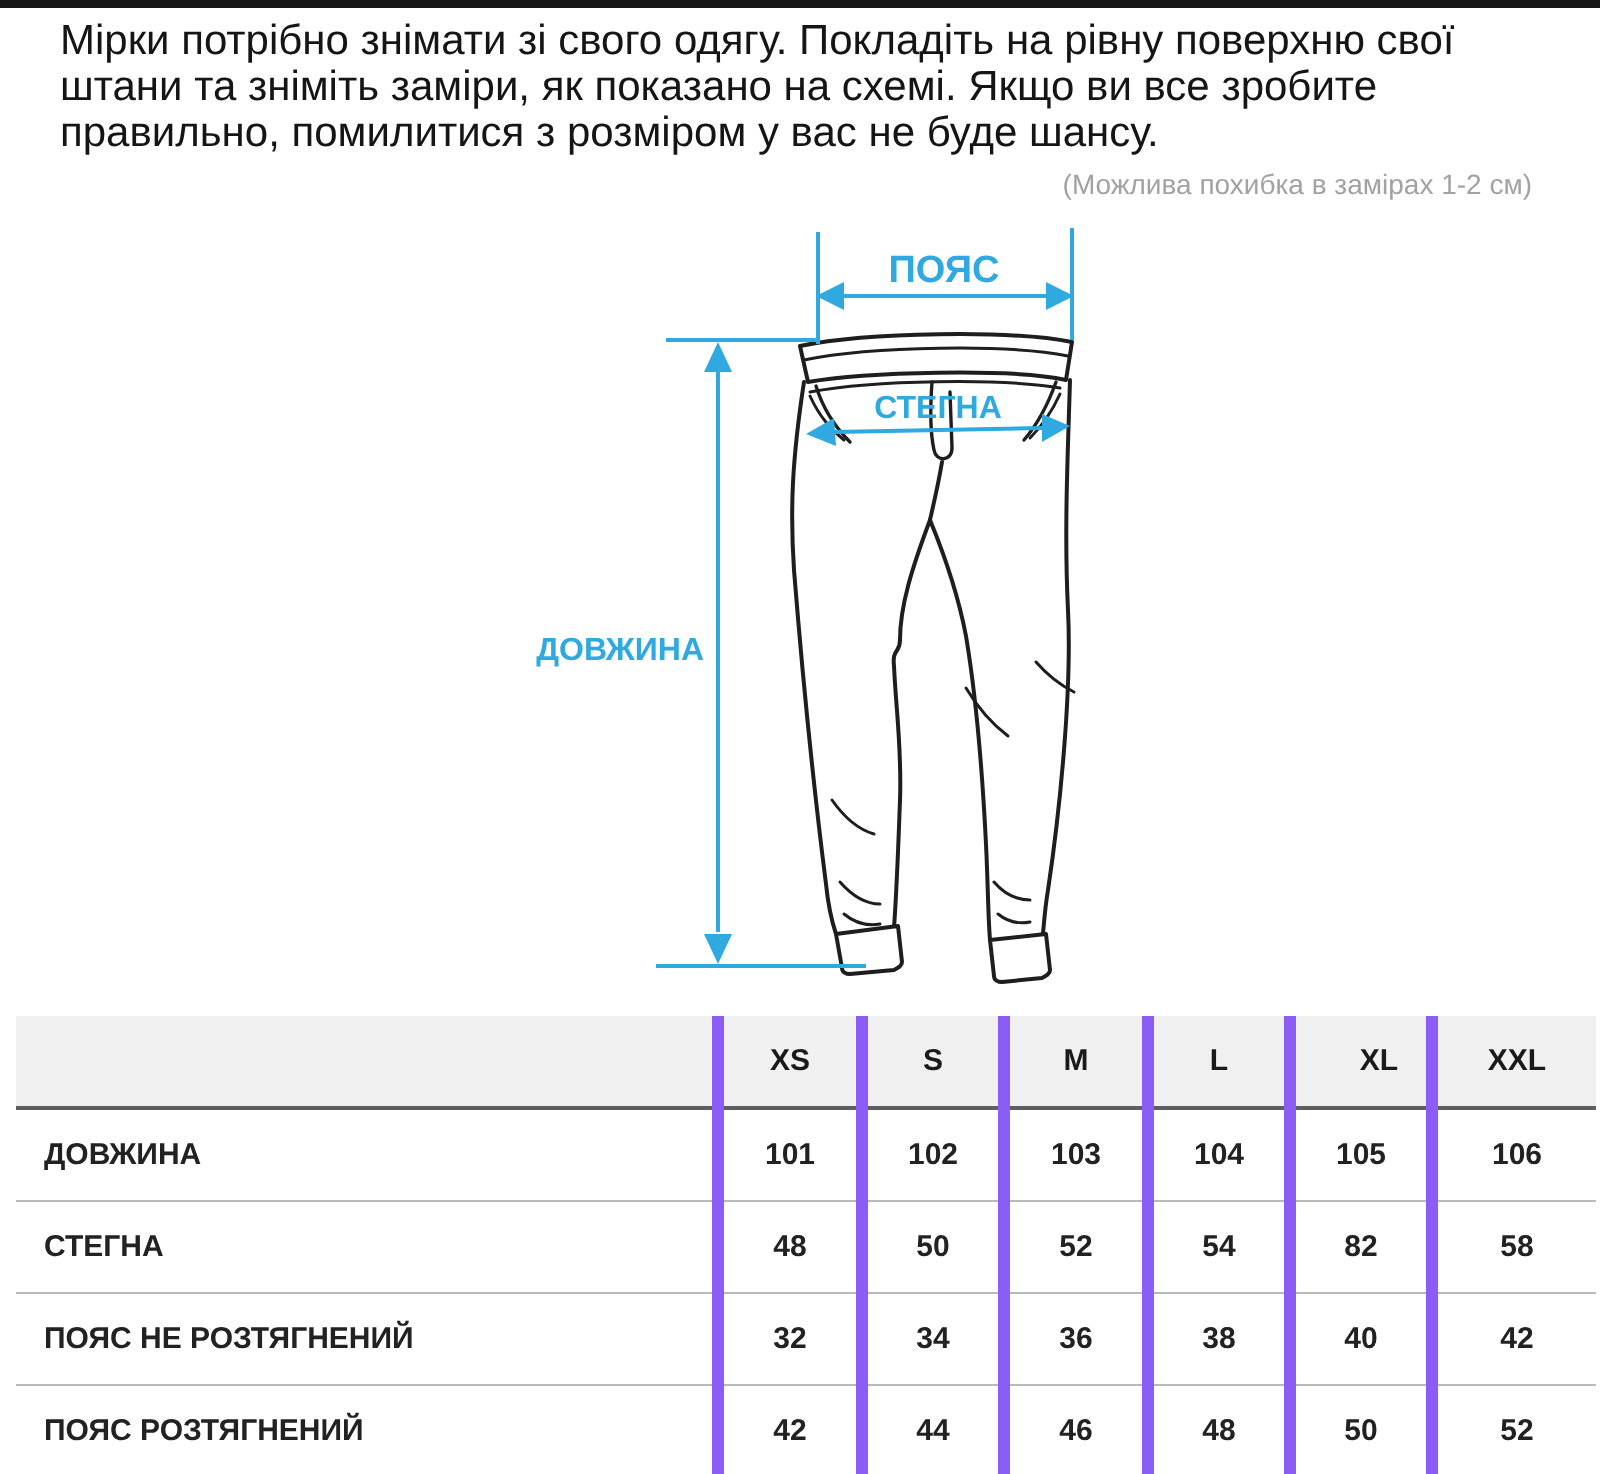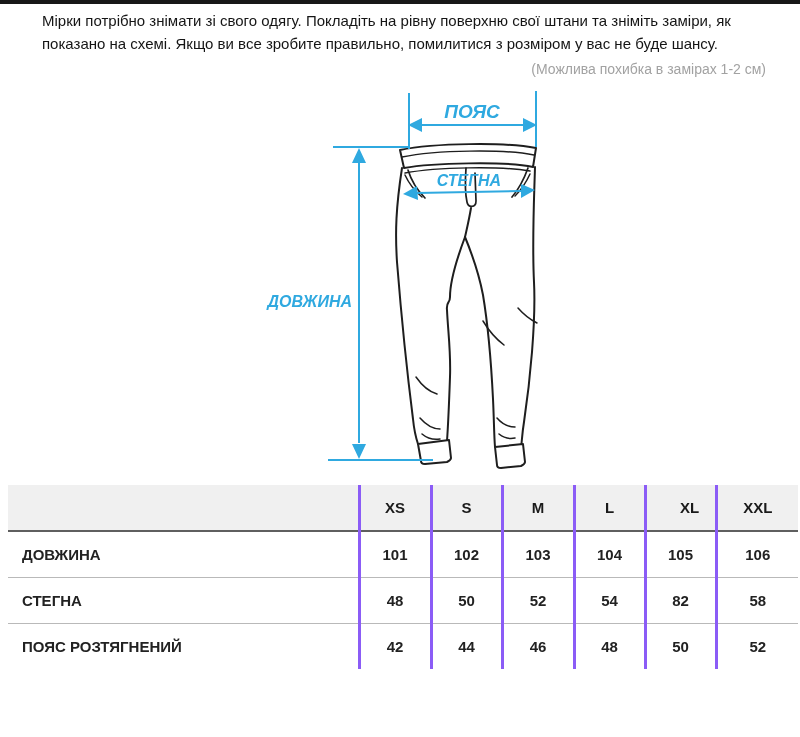--- a/index.html
+++ b/index.html
@@ -1,35 +1,35 @@
 <!DOCTYPE html>
 <html><head>
 <meta charset="utf-8">
 <style>
   * { margin:0; padding:0; box-sizing:border-box; }
   html,body { width:800px; height:737px; background:#fff; overflow:hidden;
               font-family:"Liberation Sans", sans-serif; color:#1e1e1e; }
   .top-bar { width:800px; height:4px; background:#171717; }
-  .intro { margin:5px 34px 0 42px; font-size:15px; line-height:23px;
+  .intro { margin:5px 34px 0 30px; font-size:21px; line-height:23px;
            color:#151515; font-weight:400; }
   .note { margin:6px 34px 0 0; text-align:right; font-size:14px;
           color:#a2a2a2; line-height:17px; }
-  .diagram { position:relative; margin-top:2px; height:402px;font-style:italic; }
+  .diagram { position:relative; margin-top:2px; height:402px; }
   .diagram svg { position:absolute; left:0; top:0; }
   .blue-label { font-weight:bold; }
   .size-table { margin:3px 0 0 8px; width:786px; border-collapse:collapse;
                 table-layout:fixed; }
   .size-table th, .size-table td { height:46px; font-size:15px;
         text-align:center; vertical-align:middle; }
   .size-table thead th { background:#f0f0f0; font-weight:bold; color:#1a1a1a;
         border-bottom:2px solid #5f5f5f; }
   .size-table td { font-weight:bold; color:#222;
         border-bottom:1px solid #b9b9b9; }
   .size-table tr:last-child td { border-bottom:none;margin-top:20px; }
-  .size-table th + th, .size-table td + td { border-left:3px solid #8b5cf6; }
+  .size-table th + th, .size-table td + td { border-left:6px solid #8b5cf6; }
   .size-table .row-label { text-align:left; padding-left:14px; }
   .col-label { width:351px; } .col-xs { width:72px; } .col-s { width:71px; }
   .col-m { width:72px; } .col-l { width:71px; } .col-xl { width:71px;padding-left:18px; }
   .col-xxl { width:82px; }
 </style>
 </head>
 <body>
 
 <div class="top-bar"></div>
 
@@ -128,20 +128,29 @@
     <tr>
       <td class="row-label">СТЕГНА</td>
       <td>48</td>
       <td>50</td>
       <td>52</td>
       <td>54</td>
       <td>82</td>
       <td>58</td>
     </tr>
     <tr>
+      <td class="row-label">ПОЯС НЕ РОЗТЯГНЕНИЙ</td>
+      <td>32</td>
+      <td>34</td>
+      <td>36</td>
+      <td>38</td>
+      <td>40</td>
+      <td>42</td>
+    </tr>
+    <tr>
       <td class="row-label">ПОЯС РОЗТЯГНЕНИЙ</td>
       <td>42</td>
       <td>44</td>
       <td>46</td>
       <td>48</td>
       <td>50</td>
       <td>52</td>
     </tr>
   </tbody>
 </table>

